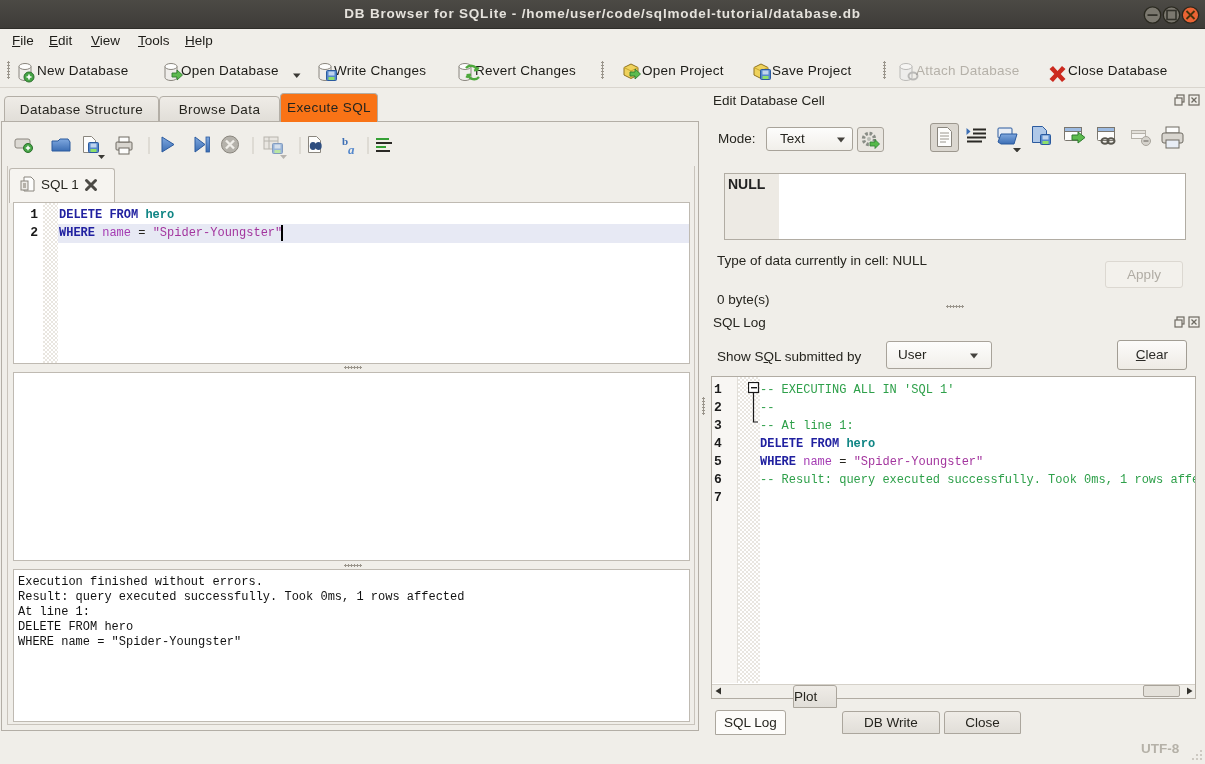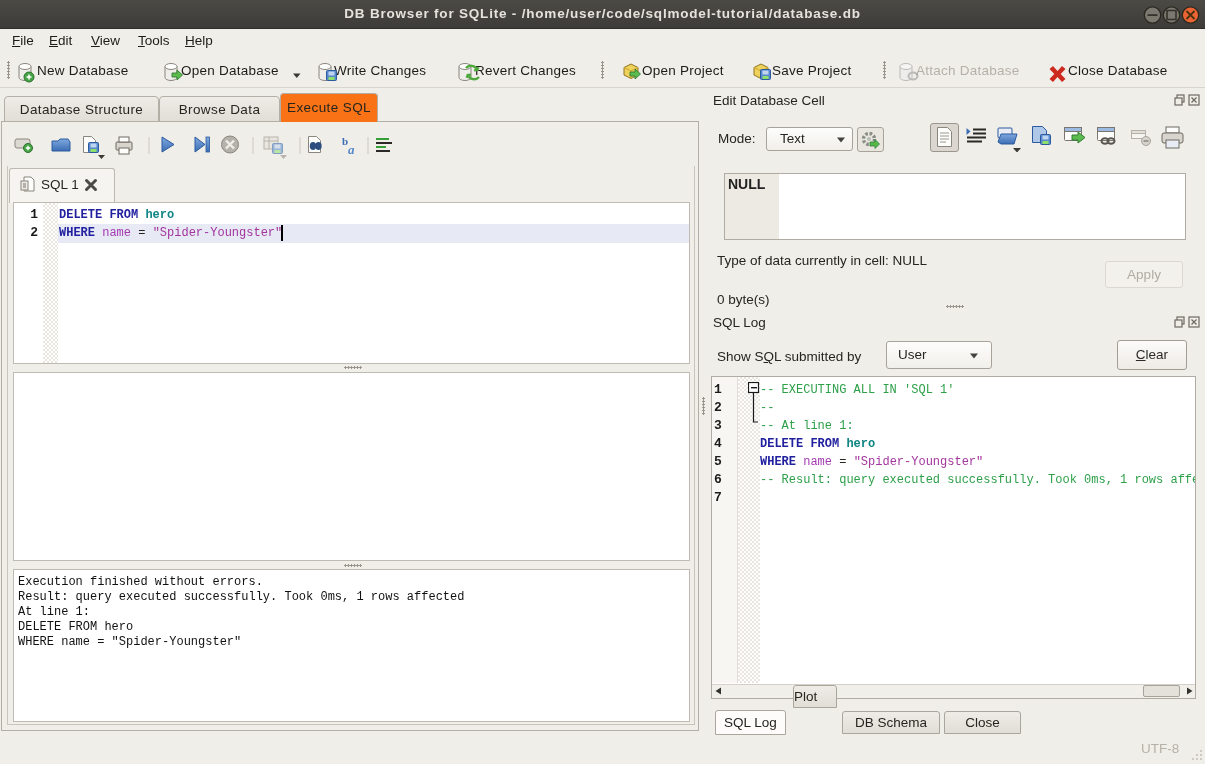--- a/index.html
+++ b/index.html
@@ -312,24 +312,24 @@
 <div class="abs" style="left:1143px;top:685px;width:37px;height:12px;background:#E4E1DA;border:1px solid #A8A39A;border-radius:2px"></div>
 <svg class="abs" style="left:714px;top:687px" width="10" height="8" viewBox="0 0 10 8">
     <path d="M7 0.5 L7 7.5 L1.5 4 z" fill="#33322D"></path>
   </svg>
 <svg class="abs" style="left:1184px;top:687px" width="10" height="8" viewBox="0 0 10 8">
     <path d="M3 0.5 L3 7.5 L8.5 4 z" fill="#33322D"></path>
   </svg>
 
 <div class="abs" style="left:715px;top:710px;width:71px;height:25px;background:#FDFCFA;border:1px solid #ABA69D;border-top-left-radius:3px;border-top-right-radius:3px;text-align:center;line-height:24px;font-size:13.5px">SQL Log</div>
 <div class="abs" style="left:793px;top:685px;width:44px;height:23px;background:linear-gradient(#EFECE7,#E1DED8);border:1px solid #ABA69D;border-top-left-radius:3px;border-top-right-radius:3px;line-height:22px;font-size:13.5px">Plot</div>
-<div class="abs" style="left:842px;top:711px;width:98px;height:23px;background:linear-gradient(#EFECE7,#E1DED8);border:1px solid #ABA69D;border-top-left-radius:3px;border-top-right-radius:3px;text-align:center;line-height:22px;font-size:13.5px">DB Schema</div>
+<div class="abs" style="left:842px;top:711px;width:98px;height:23px;background:linear-gradient(#EFECE7,#E1DED8);border:1px solid #ABA69D;border-top-left-radius:3px;border-top-right-radius:3px;text-align:center;line-height:22px;font-size:13.5px">DB Write</div>
 <div class="abs" style="left:944px;top:711px;width:77px;height:23px;background:linear-gradient(#EFECE7,#E1DED8);border:1px solid #ABA69D;border-top-left-radius:3px;border-top-right-radius:3px;text-align:center;line-height:22px;font-size:13.5px">Close</div>
 
-<div class="abs" style="left:1141px;top:741px;font-weight:normal;color:#B5B1A8;font-size:13.5px">UTF-8</div>
+<div class="abs" style="left:1141px;top:741px;font-weight:bold;color:#B5B1A8;font-size:13.5px">UTF-8</div>
 <svg class="abs" style="left:1190px;top:748px" width="14" height="14" viewBox="0 0 14 14">
  <circle cx="11" cy="3" r="1" fill="#C2BDB4"></circle>
     <circle cx="7" cy="7" r="1" fill="#C2BDB4"></circle>
     <circle cx="11" cy="7" r="1" fill="#C2BDB4"></circle>
  <circle cx="3" cy="11" r="1" fill="#C2BDB4"></circle>
     <circle cx="7" cy="11" r="1" fill="#C2BDB4"></circle>
     <circle cx="11" cy="11" r="1" fill="#C2BDB4"></circle>
 </svg>
 
 </body></html>

